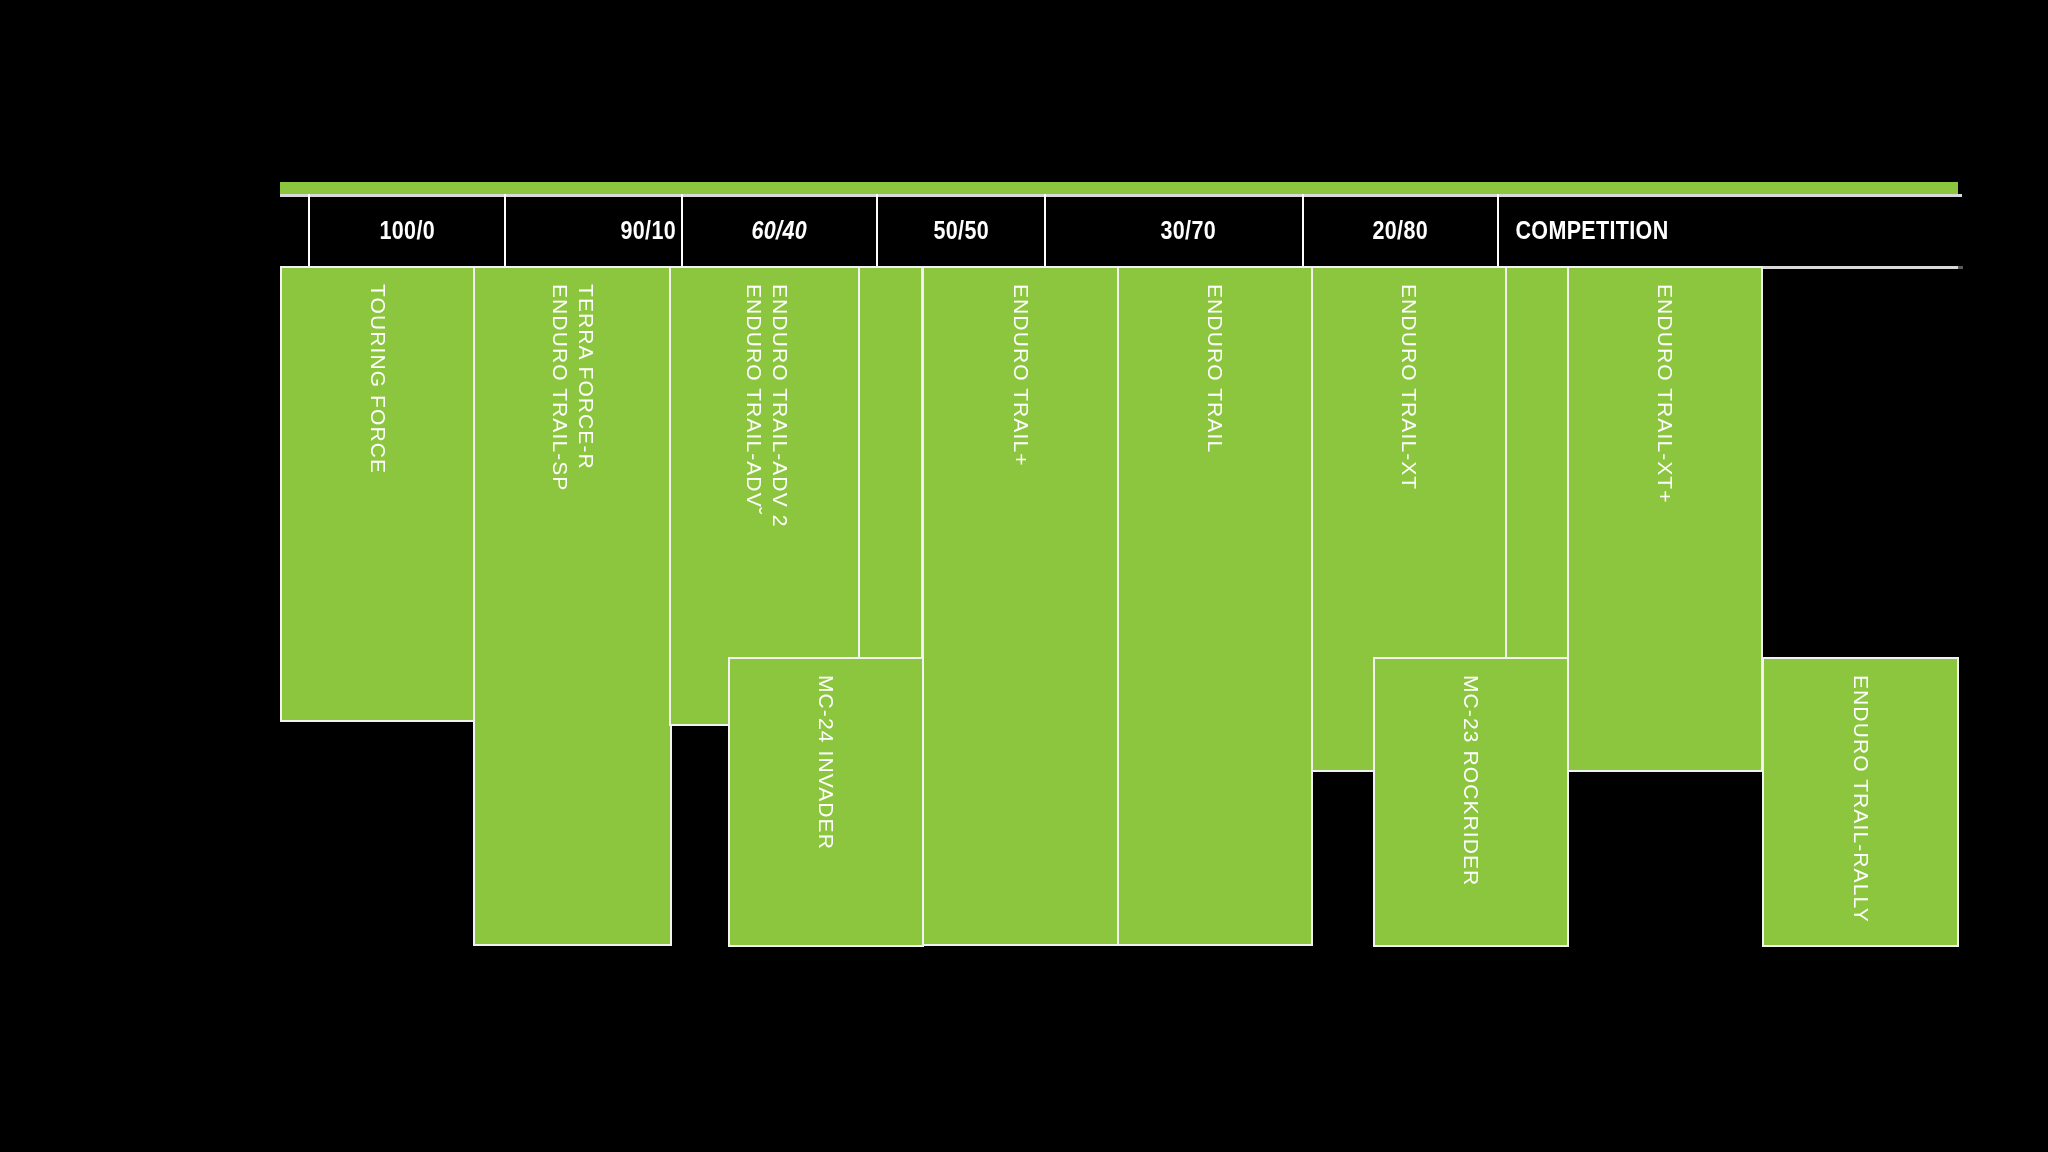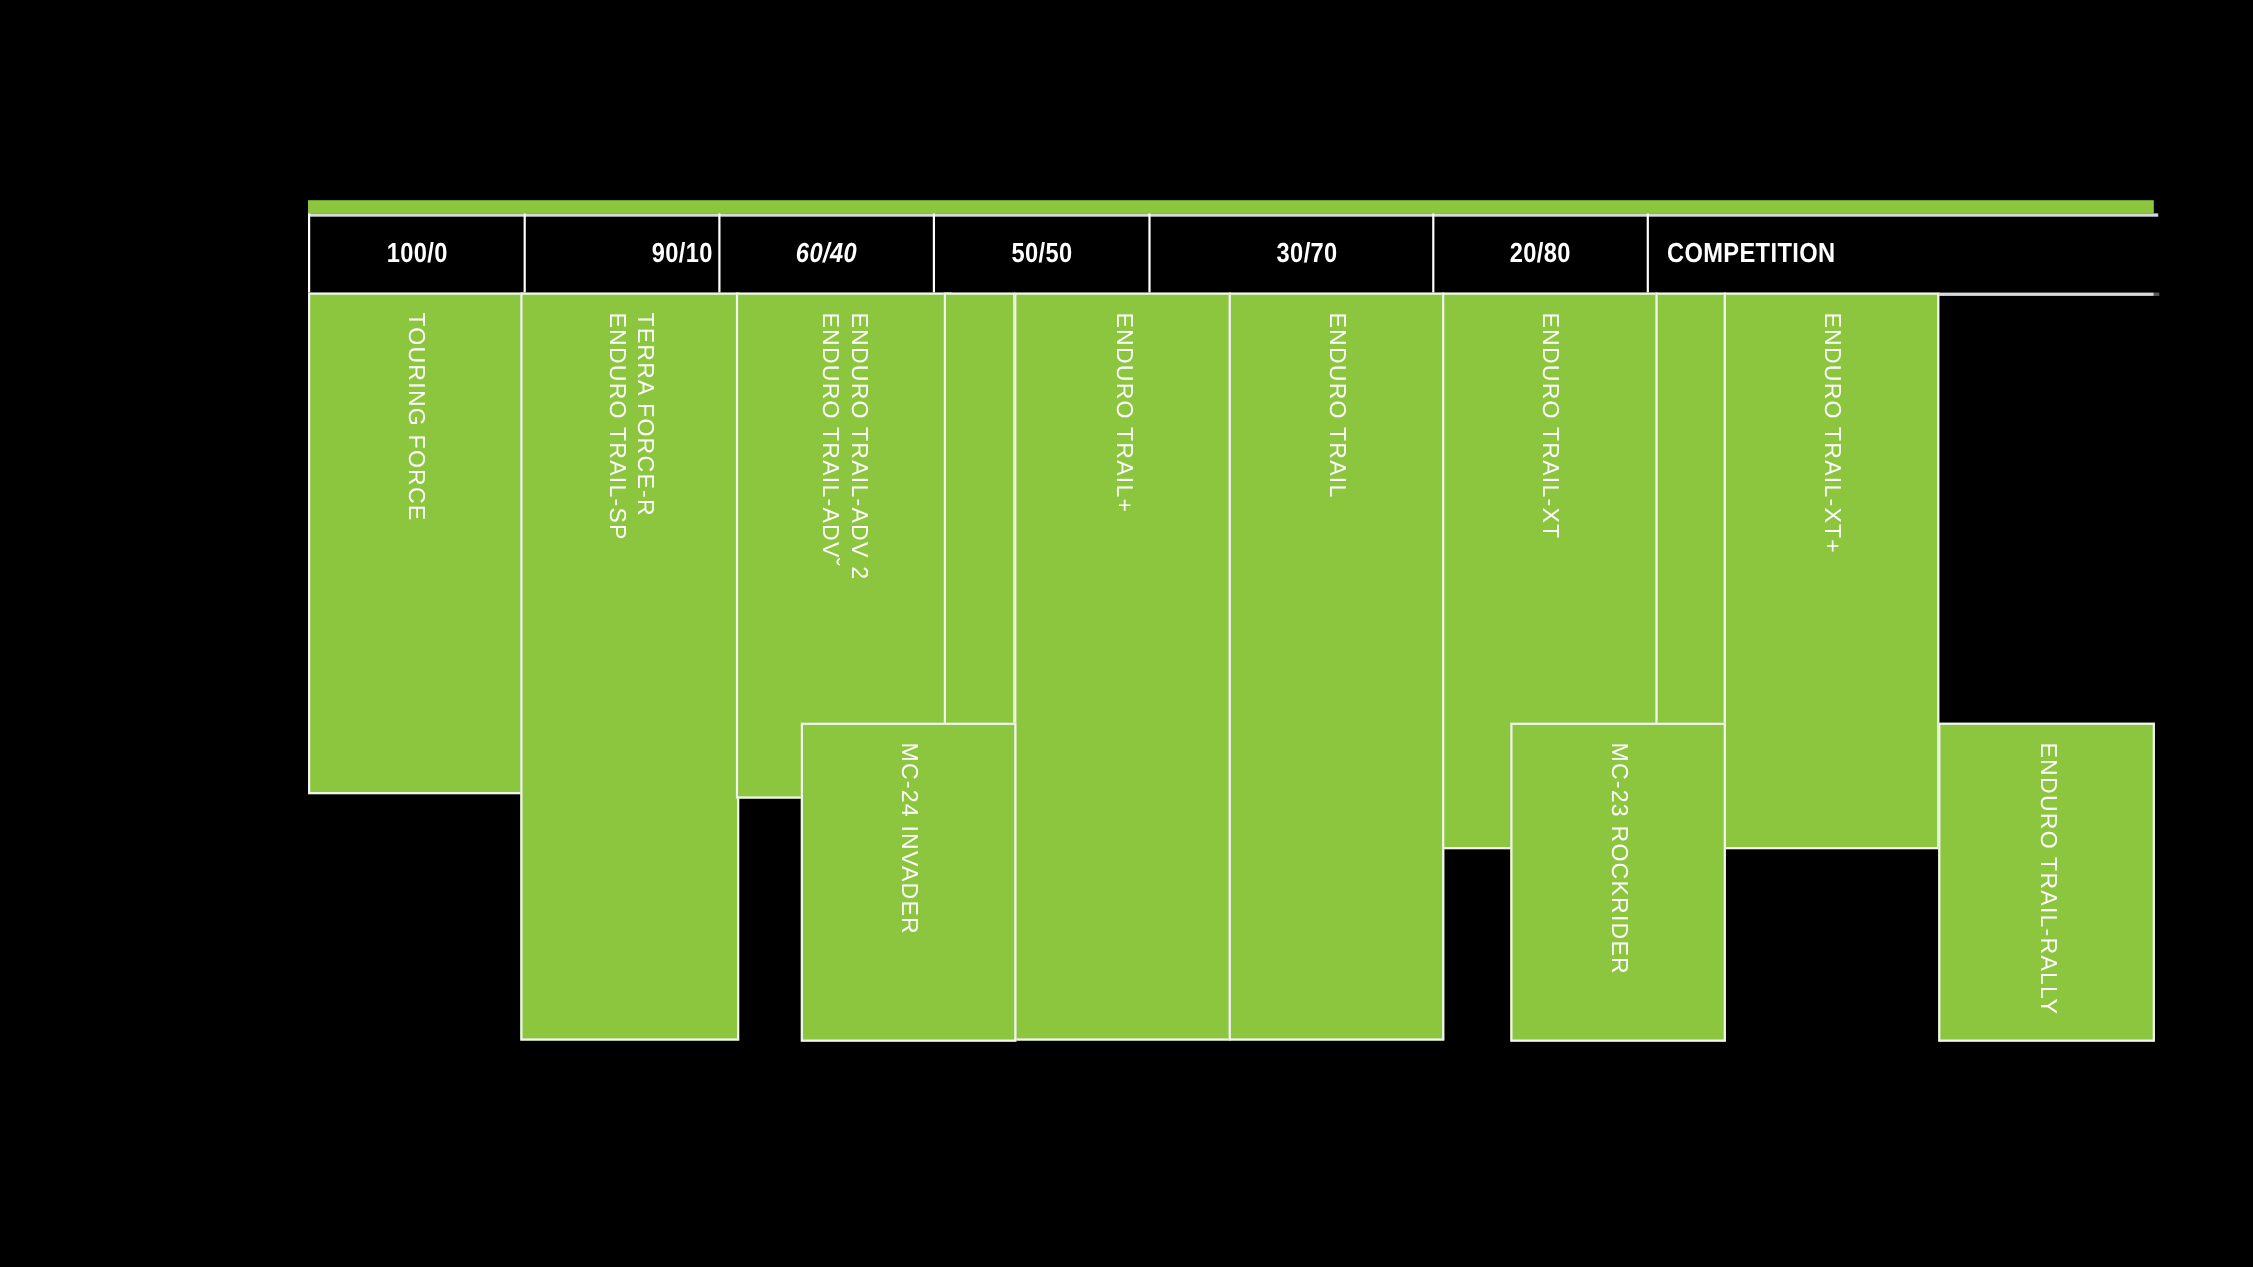--- a/index.html
+++ b/index.html
@@ -53,21 +53,21 @@
     transform: scaleX(0.86);
     white-space: nowrap;
   }
   .header-cell-wrap {
     position: relative;
     display: flex;
     align-items: center;
     justify-content: center;
     border-left: 2px solid #ffffff;
   }
-  .header-cell-wrap:first-child { border-left: 2px solid #ffffff; }
+  .header-cell-wrap:first-child { border-left: 2px solid #ffffff; margin-left: 28px; }
 
   
   .header-underline {
     position: absolute;
     height: 3px;
     background: #d9d9d9;
   }
   .header-underline::after {
     content:"";
     position:absolute;
@@ -113,21 +113,21 @@
   <div class="header-band" style="left:280px; top:194px; height:72px;">
     <div class="header-cell-wrap" style="width:196px;">
       <span class="header-cell">100/0</span>
     </div>
     <div class="header-cell-wrap" style="width:177px;justify-content:flex-end;">
       <span class="header-cell">90/10</span>
     </div>
     <div class="header-cell-wrap" style="width:195px;font-style:italic;">
       <span class="header-cell">60/40</span>
     </div>
-    <div class="header-cell-wrap" style="width:196px;">
+    <div class="header-cell-wrap" style="width:168px;">
       <span class="header-cell">50/50</span>
     </div>
     <div class="header-cell-wrap" style="width:258px;padding-left:28px;">
       <span class="header-cell">30/70</span>
     </div>
     <div class="header-cell-wrap" style="width:195px;">
       <span class="header-cell">20/80</span>
     </div>
     <div class="header-cell-wrap" style="width:189px;">
       <span class="header-cell">COMPETITION</span>

